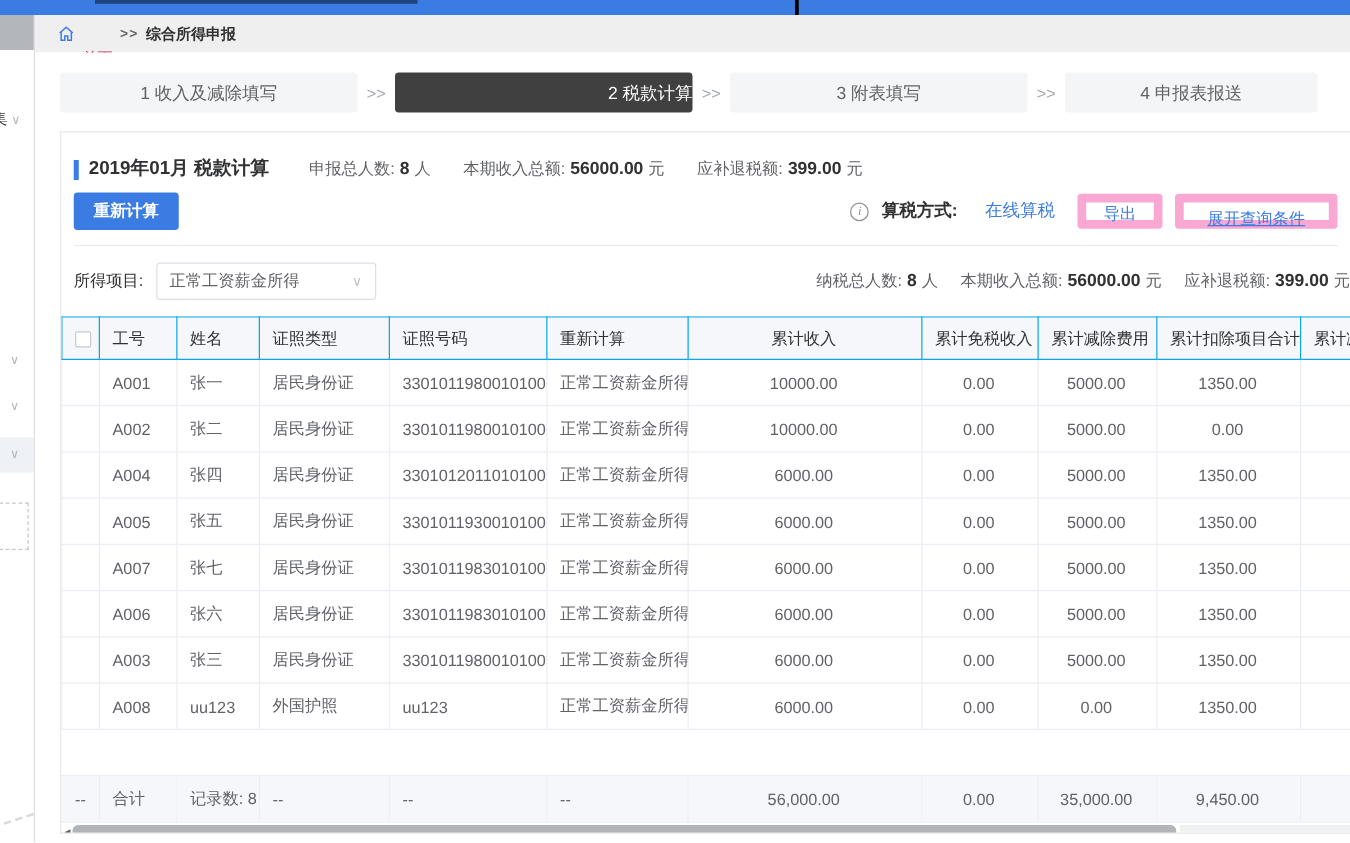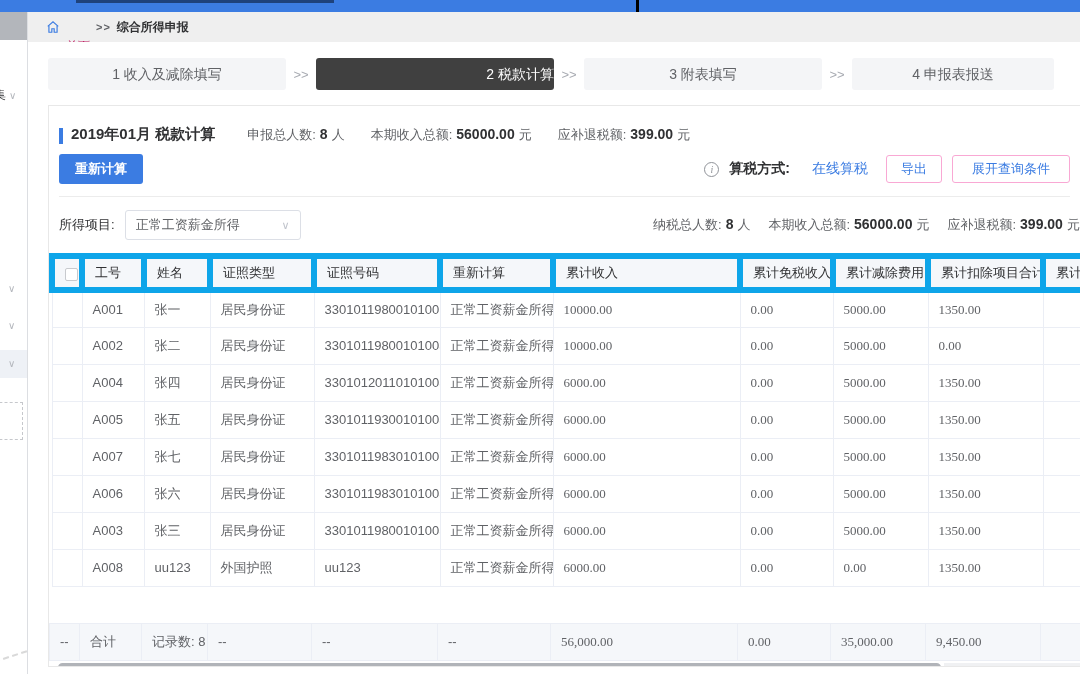--- a/index.html
+++ b/index.html
@@ -51,46 +51,46 @@
   .stat b { color:#303133; font-size:14px; margin:0 4px; }
   .toolbar-row { margin-top:10px; height:30px; display:flex; align-items:center; justify-content:space-between; }
   .btn-primary { width:84px; height:30px; background:#3b7ce2; color:#fff; font-size:13px;
     border:none; border-radius:3px; cursor:pointer;font-weight:bold; }
   .toolbar-right { display:flex; align-items:center; gap:10px; }
   .info-icon { width:15px; height:15px; border-radius:50%; border:1px solid #909399; color:#909399;
     font-size:10px; line-height:13px; text-align:center; font-style:italic;
     font-family:"Liberation Serif",serif; }
   .tax-mode-label { font-size:14px; font-weight:bold; color:#303133; }
   .tax-mode-value { font-size:14px; color:#3b7ce2; margin-right:8px; cursor:pointer;margin-left:12px; }
-  .btn-outline { height:28px; background:#fff; border:1px solid #f9a8d4; color:#3b7ce2;
+  .btn-outline { height:28px; background:#fff; border:7px solid #f9a8d4; color:#3b7ce2;
     font-size:13px; border-radius:3px; cursor:pointer; }
   .btn-export { padding:0 14px; }
-  .btn-expand { padding:4px 19px; }
+  .btn-expand { padding:4px 19px;text-decoration:underline; }
   .divider { border-bottom:1px solid #ececec; margin-top:12px; }
 
   
   .filter-row { height:30px; margin:13px 10px; display:flex; align-items:center; position:relative; }
   .filter-label { font-size:13px; color:#303133; margin-right:10px; white-space:nowrap; }
   .select-box { width:176px; height:30px; border:1px solid #dcdfe6; border-radius:3px; background:#fff;
     display:flex; align-items:center; justify-content:space-between; padding:0 10px;
     font-size:13px; color:#606266; cursor:pointer; }
   .select-caret { color:#c0c4cc; font-size:11px; }
   .filter-stats { position:absolute; left:594px; top:0; height:30px; display:flex; align-items:center; white-space:nowrap; }
   .filter-stats .stat { margin-right:18px; }
 
   
   .table-wrap { width:1031px; overflow:hidden; }
   table { border-collapse:collapse; table-layout:fixed; width:1121px; font-size:13px; }
   col.c0{width:30px} col.c1{width:62px} col.c2{width:66px} col.c3{width:104px} col.c4{width:126px}
   col.c5{width:113px} col.c6{width:187px} col.c7{width:93px} col.c8{width:95px} col.c9{width:115px} col.c10{width:130px}
   th { background:#f5f7fa; height:34px; font-weight:400; color:#303133; text-align:left;
-    padding:0 10px; border:6px solid #0ea5e9; white-space:nowrap; overflow:hidden; }
+    padding:0 10px; border:1px solid #0ea5e9; white-space:nowrap; overflow:hidden; }
   td { height:37px; color:#606266; padding:0 10px; border:1px solid #ebeef5; background:#fff;
     white-space:nowrap; overflow:hidden; }
-  th.num, td.num { text-align:left; padding-right:12px;font-family:Liberation Serif, serif; }
+  th.num, td.num { text-align:center; padding-right:12px; }
   .checkbox { display:inline-block; width:13px; height:13px; border:1px solid #c8cace; border-radius:2px;
     background:#fff; vertical-align:middle; cursor:pointer; }
   .gap { height:36px; }
   .total-table td { background:#f5f7fa; }
 
   
   .scroll-row { position:relative; height:13px; margin-top:1px; }
   .scroll-arrow { position:absolute; left:1px; top:2px; font-size:8px; color:#606266; }
   .scroll-thumb { position:absolute; left:9px; top:1px; width:883px; height:9px; background:#b1b4b9; border-radius:5px; cursor:pointer; }
   .scroll-rest { position:absolute; left:895px; top:1px; right:0; height:9px; background:#f0f1f3; }

